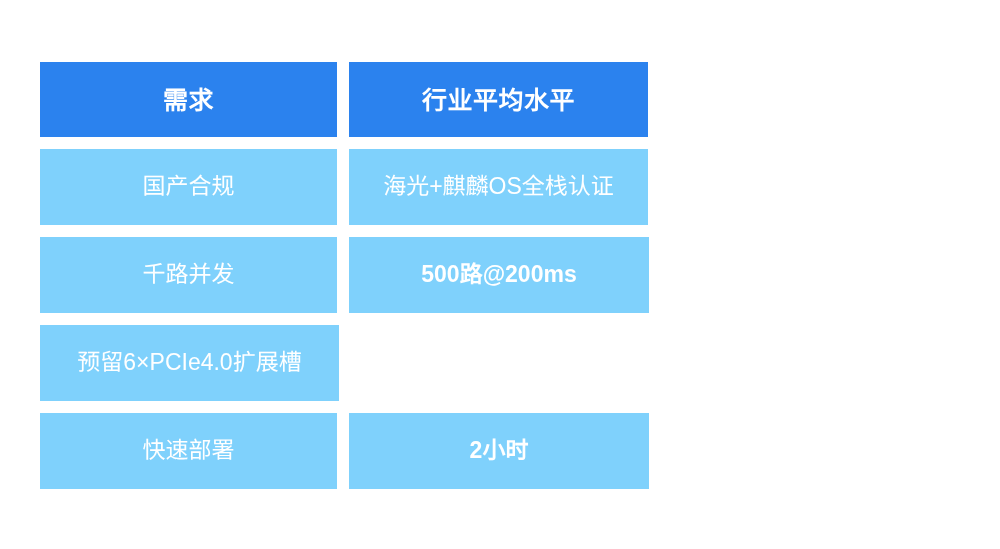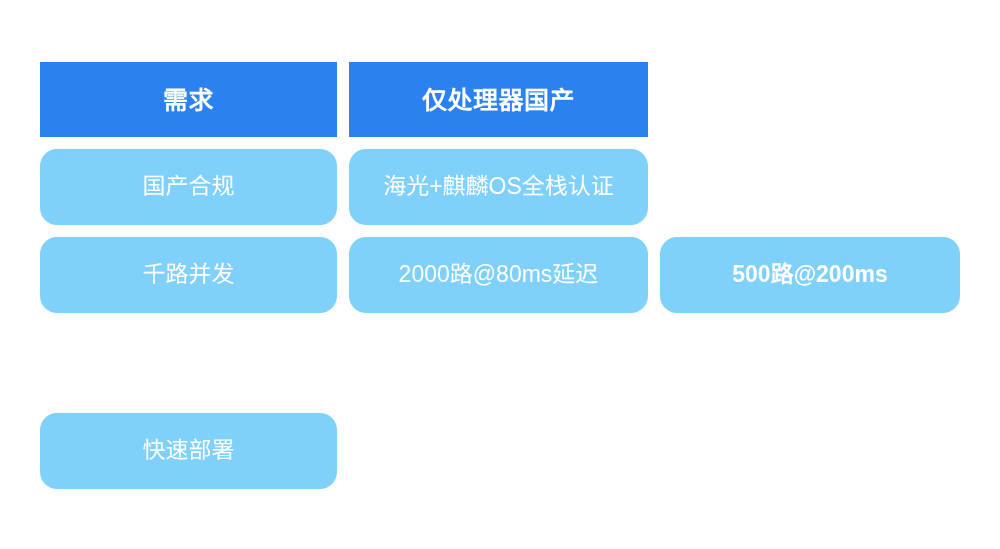--- a/index.html
+++ b/index.html
@@ -63,48 +63,48 @@
     background: #2B82EE;
     font-size: 25px;
     font-weight: bold;
     letter-spacing: 0.5px;
   }
 
   .body-cell {
     background: #7FD1FC;
     font-size: 23px;
     font-weight: normal;
-    border-radius: 17px;
   }
 
   .body-cell.emphasis {
     font-weight: bold;
   }
 </style>
 </head>
 <body>
 
 <div class="comparison-table">
 
   <div class="table-row header-row">
     <div class="cell header-cell col-0">需求</div>
-    <div class="cell header-cell col-1">仅处理器国产</div>
+    <div class="cell header-cell col-1">行业平均水平</div>
   </div>
 
   <div class="table-row body-row">
     <div class="cell body-cell col-0">国产合规</div>
     <div class="cell body-cell col-1">海光+麒麟OS全栈认证</div>
   </div>
 
   <div class="table-row body-row">
     <div class="cell body-cell col-0">千路并发</div>
-    <div class="cell body-cell col-1">2000路@80ms延迟</div>
     <div class="cell body-cell emphasis col-2">500路@200ms</div>
   </div>
 
   <div class="table-row body-row">
+    <div class="cell body-cell col-1">预留6×PCIe4.0扩展槽</div>
   </div>
 
   <div class="table-row body-row">
     <div class="cell body-cell col-0">快速部署</div>
+    <div class="cell body-cell emphasis col-2">2小时</div>
   </div>
 
 </div>
 
 </body></html>

